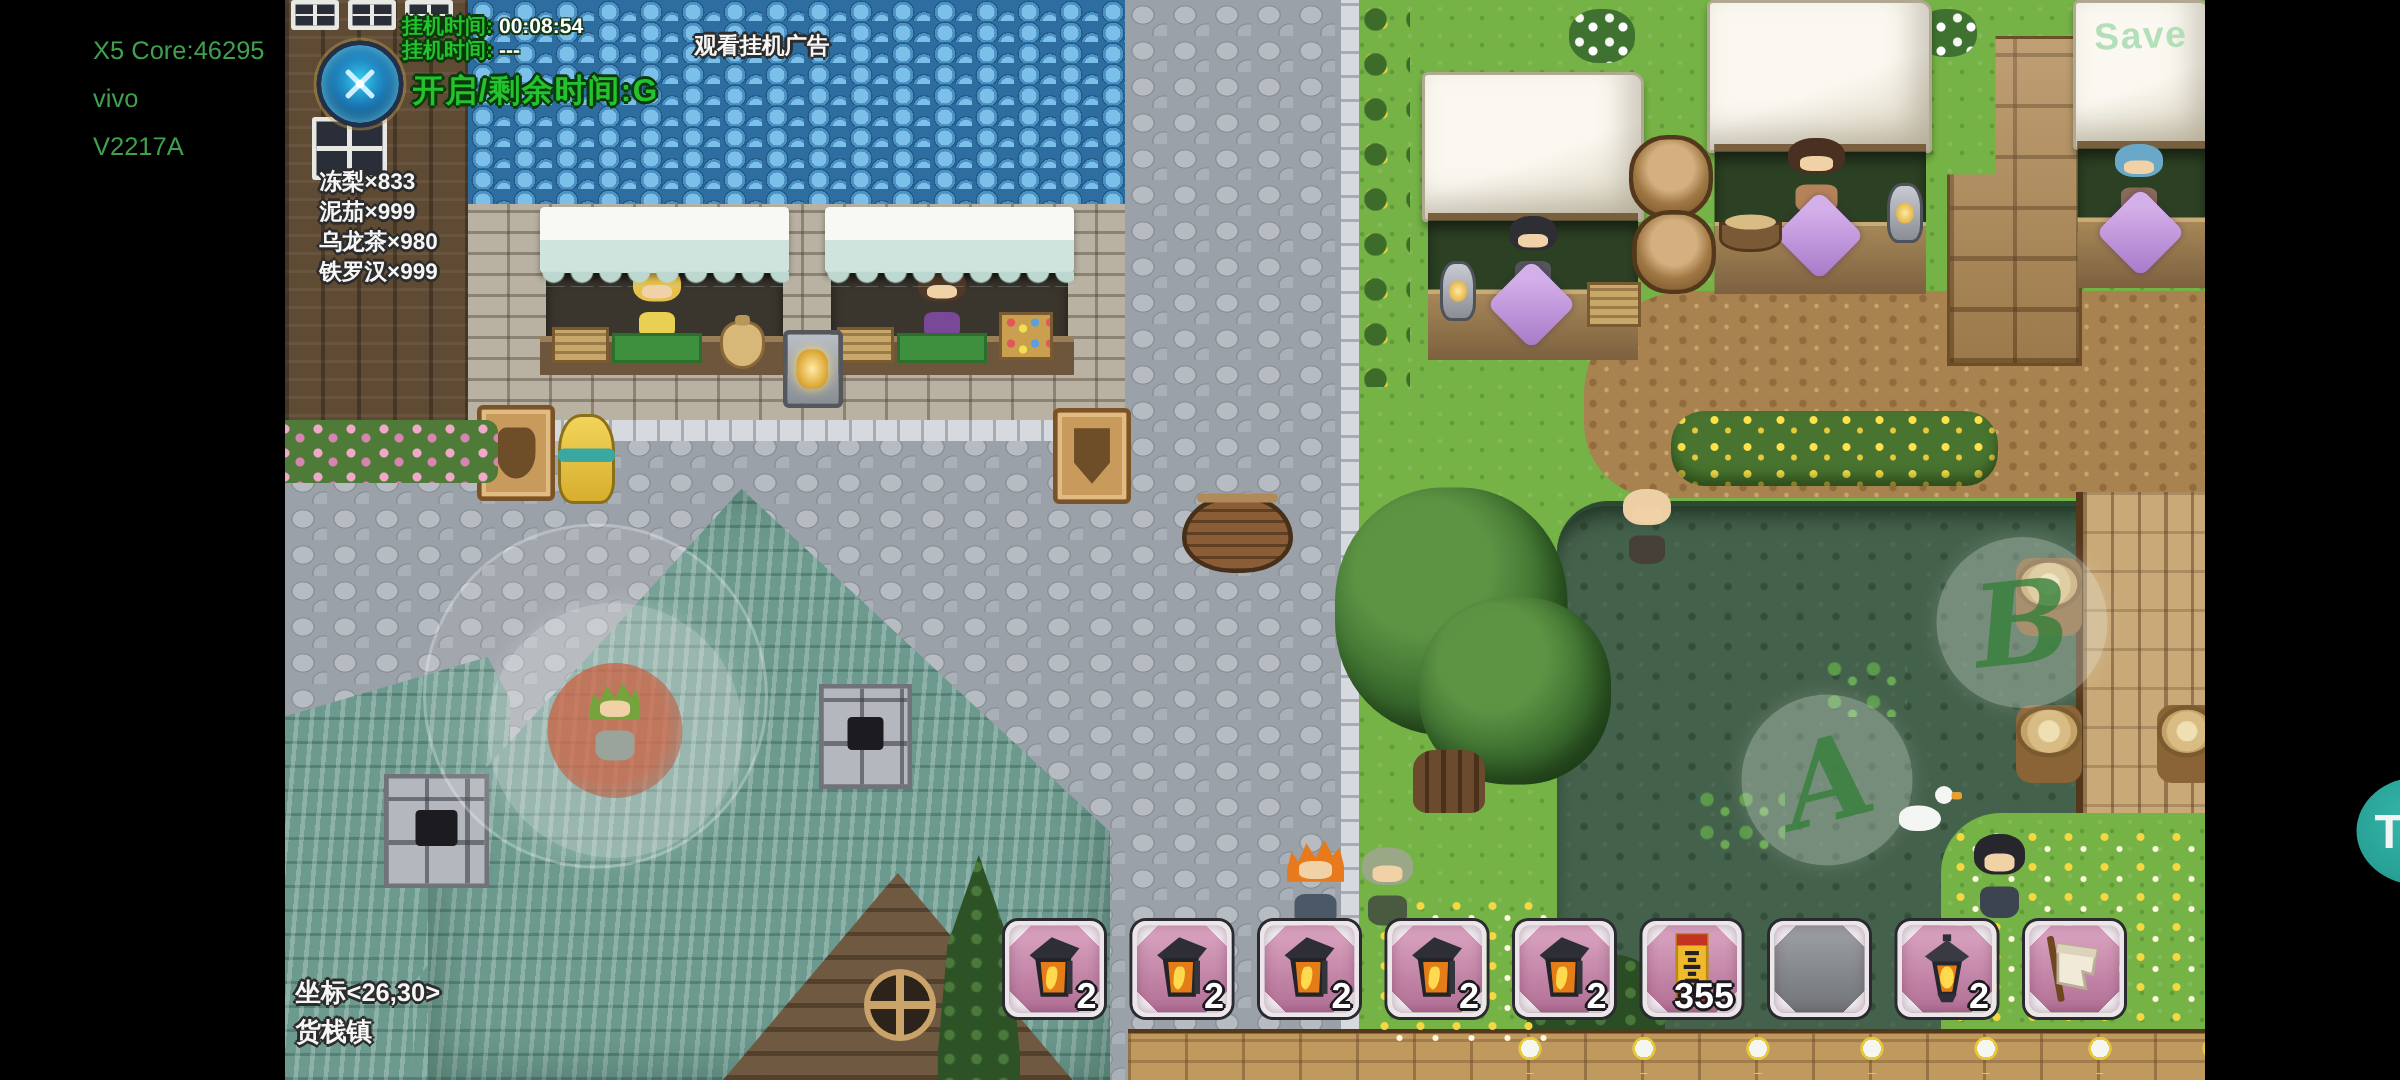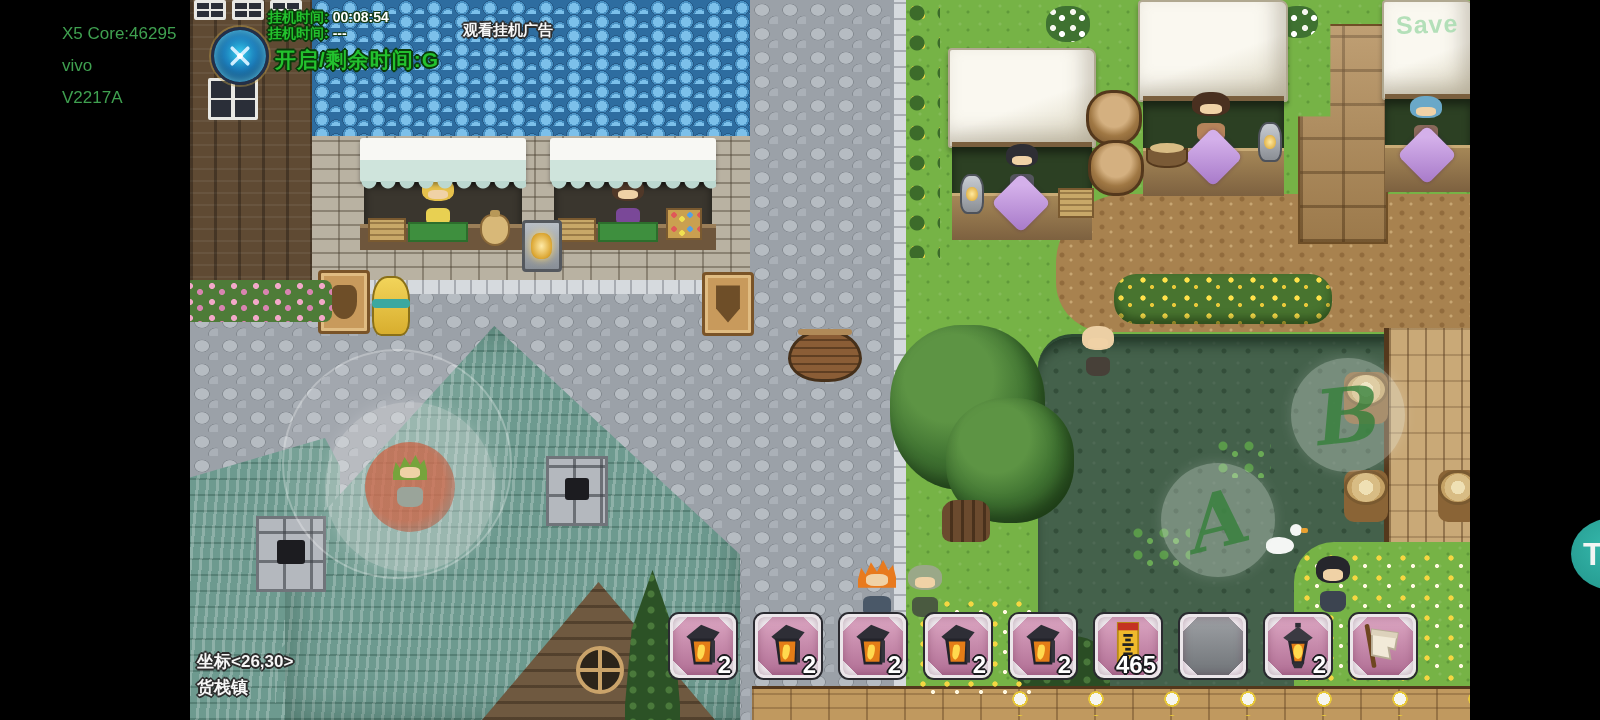--- a/index.html
+++ b/index.html
@@ -429,20 +429,26 @@
     </div>
     <div class="tline" style="left:78px;top:9px;">
       <span class="ol-g">挂机时间:</span><span class="val">00:08:54</span>
     </div>
     <div class="tline" style="left:78px;top:25px;">
       <span class="ol-g">挂机时间:</span><span class="val">---</span>
     </div>
     <div class="toggle ol-g" style="left:85px;top:46px;">开启/剩余时间:G</div>
     <div class="watchad ol-w" style="left:273px;top:21px;">观看挂机广告</div>
 
+    <div class="invlist" style="left:23px;top:112px;">
+      <div class="ol-w">冻梨×833</div>
+      <div class="ol-w">泥茄×999</div>
+      <div class="ol-w">乌龙茶×980</div>
+      <div class="ol-w">铁罗汉×999</div>
+    </div>
 
     <div class="coords ol-w" style="left:7px;top:650px;">坐标&lt;26,30&gt;</div>
     <div class="coords ol-w" style="left:7px;top:676px;">货栈镇</div>
 
     <div>
       <div class="slot" style="left:480px;top:614px;">
         <svg width="48" height="48" viewBox="0 0 48 52">
             <polygon points="6,16 22,3 42,11 34,21 12,21" fill="#2e2e36"></polygon>
             <polygon points="10,18 36,18 34,46 14,46" fill="#23232a"></polygon>
             <polygon points="14,21 32,21 31,43 16,43" fill="#e47d17"></polygon>
@@ -495,21 +501,21 @@
         <svg width="48" height="48" viewBox="0 0 48 52">
             <rect x="13" y="1" width="22" height="50" fill="#f0ba2c" stroke="#b88a18" stroke-width="2"></rect>
             <rect x="13" y="1" width="22" height="8" fill="#c43222"></rect>
             <rect x="13" y="43" width="22" height="8" fill="#c43222"></rect>
             <rect x="19" y="13" width="10" height="3" fill="#222"></rect>
             <rect x="21" y="18" width="6" height="3" fill="#222"></rect>
             <rect x="18" y="23" width="12" height="3" fill="#222"></rect>
             <rect x="21" y="28" width="6" height="3" fill="#222"></rect>
             <rect x="19" y="33" width="10" height="3" fill="#222"></rect>
           </svg>
-        <span class="count">465</span>
+        <span class="count">355</span>
       </div>
       <div class="slot empty" style="left:990px;top:614px;">
         <span class="count"></span>
       </div>
       <div class="slot" style="left:1075px;top:614px;">
         <svg width="48" height="48" viewBox="0 0 48 52">
             <rect x="21" y="1" width="6" height="5" fill="#2e2e36"></rect>
             <polygon points="8,17 24,5 40,17 33,22 15,22" fill="#3a3a42"></polygon>
             <polygon points="15,22 33,22 29,44 19,44" fill="#e47d17" stroke="#26262e" stroke-width="3"></polygon>
             <ellipse cx="24" cy="32" rx="5" ry="8" fill="#ffd94e"></ellipse>

